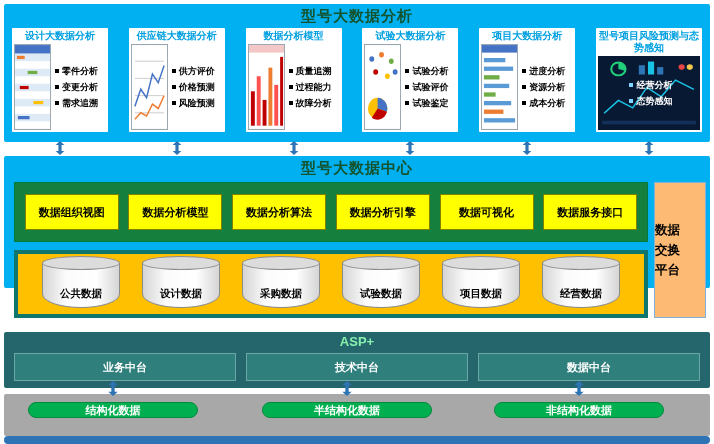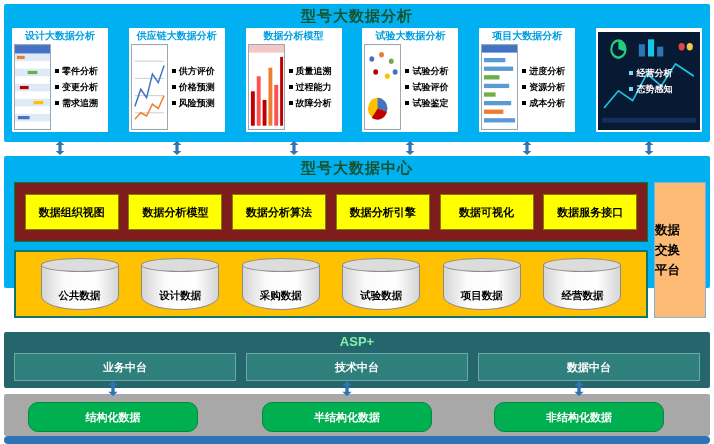--- a/index.html
+++ b/index.html
@@ -19,36 +19,36 @@
   .bullets { list-style:none; margin:auto 0; padding:0 0 0 4px; }
   .bullets li { display:flex; align-items:center; margin:3px 0; white-space:nowrap; font-size:9px; font-weight:bold; color:#000; }
   .sq { width:4px; height:4px; background:#000; margin-right:3px; flex:none; }
   .panel-body.dark { background:#081A33; }
   .thumb-full { position:absolute; left:0; top:0; width:100%; height:100%; }
   .bullets.light { position:relative; z-index:1; margin:auto; }
   .bullets.light li { color:#fff; }
   .bullets.light .sq { background:#7FD5FF; }
 
   .center-band { position:absolute; left:4px; top:156px; width:706px; height:132px; background:#00B0F0; border-radius:2px; }
-  .green-box { position:absolute; left:10px; top:26px; width:634px; height:60px; background:#7f1d1d; border:1.5px solid #007B3D; box-sizing:border-box; display:flex; align-items:center; justify-content:space-evenly; }
+  .green-box { position:absolute; left:10px; top:26px; width:634px; height:60px; background:#15803d; border:1.5px solid #007B3D; box-sizing:border-box; display:flex; align-items:center; justify-content:space-evenly; }
   .cap { background:#FFFF00; border:1px solid #808000; width:92px; height:34px; display:flex; align-items:center; justify-content:center; font-size:11px; font-weight:bold; color:#000; }
-  .orange-box { position:absolute; left:10px; top:94px; width:634px; height:68px; background:#FFC000; border:2px solid #0f766e; box-sizing:border-box; display:flex; align-items:flex-end; justify-content:space-evenly; padding:6px 2px; }
+  .orange-box { position:absolute; left:10px; top:94px; width:634px; height:68px; background:#FFC000; border:4px solid #0f766e; box-sizing:border-box; display:flex; align-items:flex-end; justify-content:space-evenly; padding:6px 2px; }
   .cyl { width:78px; height:52px; position:relative; flex:none; }
   .cyl-top { position:absolute; left:0; top:0; width:100%; height:14px; border-radius:50%; background:#DCDCDC; border:1px solid #8C8C8C; box-sizing:border-box; z-index:1; }
   .cyl-body { position:absolute; left:0; top:7px; width:100%; bottom:0; background:linear-gradient(90deg,#d5d5d5,#fbfbfb 30%,#ffffff 70%,#d5d5d5); border:1px solid #8C8C8C; border-top:none; border-radius:0 0 50% 50% / 0 0 14px 14px; box-sizing:border-box; }
   .cyl-label { position:absolute; left:0; right:0; bottom:7px; text-align:center; font-weight:bold; font-size:10.5px; color:#000; z-index:2; }
   .exchange-box { position:absolute; left:650px; top:26px; width:52px; height:136px; background:#fdba74; border:1px solid #7FB2D9; box-sizing:border-box; display:flex; flex-direction:column; align-items:flex-start; justify-content:center; font-weight:bold; font-size:12.5px; line-height:1.6; color:#000; }
 
   .asp-band { position:absolute; left:4px; top:332px; width:706px; height:56px; background:#25656C; border-radius:2px; }
   .asp-title { text-align:center; color:#86efac; font-weight:bold; font-size:13px; padding-top:2px; }
   .asp-boxes { position:absolute; left:10px; right:10px; top:21px; bottom:7px; display:flex; gap:10px; }
   .asp-box { flex:1; background:#2F7F7C; border:1px solid #6CA9A6; color:#fff; font-weight:bold; font-size:11px; display:flex; align-items:center; justify-content:center; }
 
   .source-band { position:absolute; left:4px; top:394px; width:706px; height:42px; background:#A8A8A8; border-radius:2px; }
-  .pill { position:absolute; top:8px; height:30px; width:170px; background:#00B050; border:1px solid #008A3E; box-sizing:border-box; border-radius:10px; color:#fff; font-weight:bold; font-size:11px; display:flex; align-items:center; justify-content:center; }
+  .pill { position:absolute; top:8px; height:16px; width:170px; background:#00B050; border:1px solid #008A3E; box-sizing:border-box; border-radius:10px; color:#fff; font-weight:bold; font-size:11px; display:flex; align-items:center; justify-content:center; }
   .pill.p0 { left:24px; } .pill.p1 { left:258px; } .pill.p2 { left:490px; }
   .bottom-strip { position:absolute; left:4px; top:436px; width:706px; height:8px; background:#2E74B5; border-radius:4px; }
 
   .arrow-row { position:absolute; left:4px; width:706px; pointer-events:none; }
   .arrow-row.row-top { top:141px; height:14px; }
   .arrow-row.row-bottom { top:381px; height:15px; }
   .varrow { position:absolute; width:10px; height:100%; }
 </style>
 </head>
 <body>
@@ -210,20 +210,21 @@
               </li>
             <li>
                 <span class="sq"></span>
                 <span>成本分析</span>
               </li>
           </ul>
         </div>
       </div>
 
       <div class="panel wide">
+        <div class="panel-title">型号项目风险预测与态势感知</div>
         <div class="panel-body dark">
           <svg class="thumb-full" viewBox="0 0 100 80" preserveAspectRatio="none">
             <rect width="100" height="80" fill="#081A33"></rect>
             <polyline points="6,62 20,48 34,56 48,34 62,44 76,26 94,36" fill="none" stroke="#19C3E6" stroke-width="1.5"></polyline>
             <circle cx="20" cy="14" r="7" fill="none" stroke="#21D07A" stroke-width="2"></circle>
             <path d="M20,14 L20,7 A7,7 0 0 1 26.5,16 Z" fill="#21D07A"></path>
             <rect x="40" y="10" width="6" height="10" fill="#2E75B6"></rect>
             <rect x="49" y="6" width="6" height="14" fill="#19C3E6"></rect>
             <rect x="58" y="12" width="6" height="8" fill="#2E75B6"></rect>
             <circle cx="82" cy="12" r="3" fill="#E64545"></circle>

